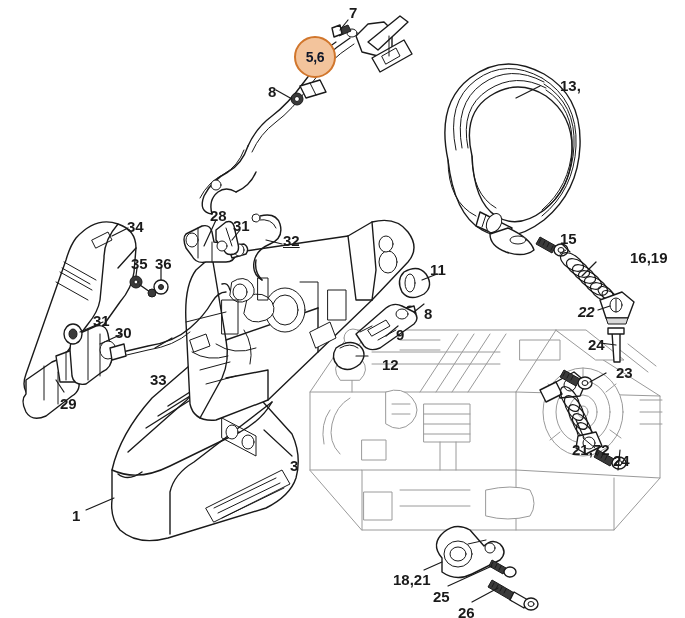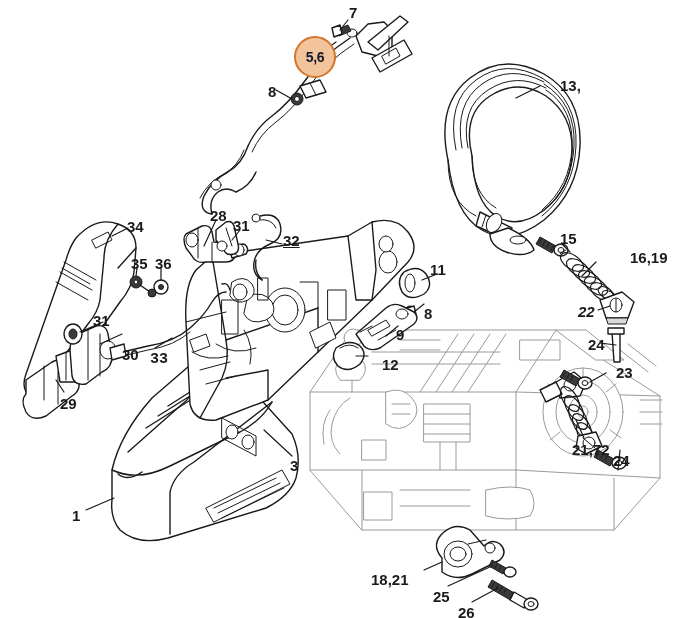--- a/index.html
+++ b/index.html
@@ -407,29 +407,29 @@
       <div class="part-label" id="label-27" style="left: 233px; top: 218px;">31</div>
       <div class="part-label" id="label-32" style="left: 283px; top: 233px; text-decoration: underline;">32</div>
       <div class="part-label" id="label-35" style="left: 131px; top: 256px;">35</div>
       <div class="part-label" id="label-36" style="left: 155px; top: 256px; text-align: center;">36</div>
       <div class="part-label" id="label-15" style="left: 560px; top: 231px;">15</div>
       <div class="part-label" id="label-16-19" style="left: 594px; top: 250px; margin-left: 36px;">16,19</div>
       <div class="part-label" id="label-11" style="left: 430px; top: 262px;">11</div>
       <div class="part-label" id="label-22" style="left: 578px; top: 304px; font-style: italic;">22</div>
       <div class="part-label" id="label-10" style="left: 424px; top: 306px;">8</div>
       <div class="part-label" id="label-31" style="left: 93px; top: 313px;">31</div>
-      <div class="part-label" id="label-30" style="left: 122px; top: 325px; margin-top: 22px;">30</div>
+      <div class="part-label" id="label-30" style="left: 115px; top: 325px;">30</div>
       <div class="part-label" id="label-9" style="left: 396px; top: 327px;">9</div>
       <div class="part-label" id="label-24a" style="left: 588px; top: 337px;">24</div>
-      <div class="part-label" id="label-33" style="left: 150px; top: 352px; font-family: Liberation Mono, monospace;">33</div>
+      <div class="part-label" id="label-33" style="left: 150px; top: 372px;">33</div>
       <div class="part-label" id="label-12" style="left: 370px; top: 357px; margin-left: 12px;">12</div>
       <div class="part-label" id="label-23" style="left: 616px; top: 365px;">23</div>
       <div class="part-label" id="label-29" style="left: 60px; top: 396px;">29</div>
       <div class="part-label" id="label-17-20" style="left: 572px; top: 442px;">21,72</div>
       <div class="part-label" id="label-24b" style="left: 613px; top: 453px;">24</div>
       <div class="part-label" id="label-3" style="left: 290px; top: 458px;">3</div>
       <div class="part-label" id="label-1" style="left: 72px; top: 508px;">1</div>
-      <div class="part-label" id="label-18-21" style="left: 371px; top: 572px;">18,21</div>
+      <div class="part-label" id="label-18-21" style="left: 393px; top: 572px;">18,21</div>
       <div class="part-label" id="label-25" style="left: 433px; top: 589px;">25</div>
       <div class="part-label" id="label-26" style="left: 458px; top: 605px;">26</div>
     </div>
 
 </div>
 
 </body></html>

